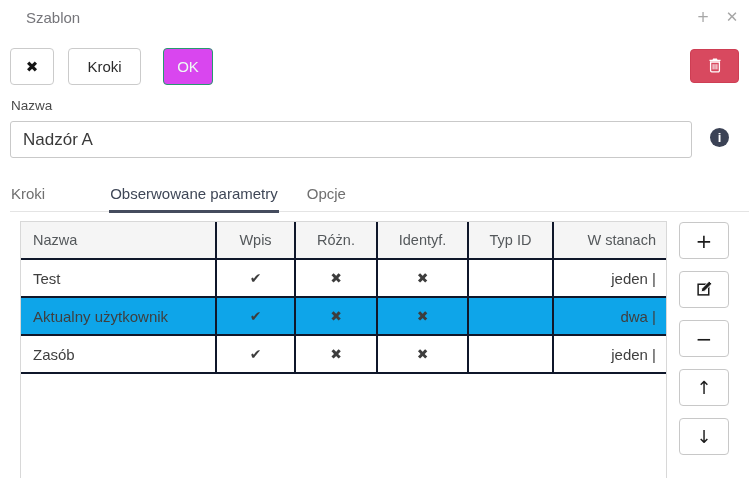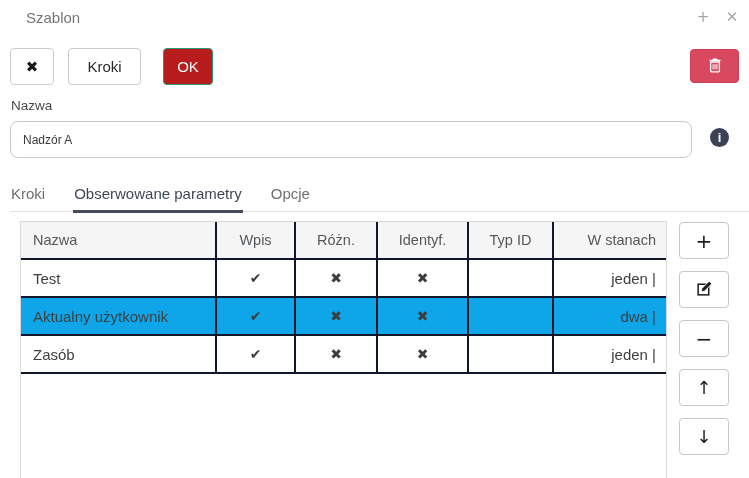--- a/index.html
+++ b/index.html
@@ -12,38 +12,38 @@
   .win-controls { position: absolute; top: 6px; right: 6px; display: flex; gap: 7px; }
   .win-btn { width: 22px; height: 22px; display: flex; align-items: center; justify-content: center;
     color: #a6a6a6; font-size: 15px; cursor: pointer; font-family: "DejaVu Sans", sans-serif; }
 
   
   .toolbar { position: absolute; left: 10px; top: 48px; display: flex; align-items: center; }
   .btn { height: 37px; border: 1px solid #cbcbcb; border-radius: 4px; background: #fff;
     font-size: 15px; color: #333; display: flex; align-items: center; justify-content: center; cursor: pointer; }
   .btn-x { width: 44px; color: #141414; font-size: 15px; font-family: "DejaVu Sans", sans-serif; margin-right: 14px; }
   .btn-cancel { width: 73px; margin-right: 22px; color: #2b2b2b; }
-  .btn-ok { width: 50px; background: #b91c1c; border-color: #27996f; color: #eef9f4; }
+  .btn-ok { width: 50px; background: #d946ef; border-color: #27996f; color: #eef9f4; }
   .btn-delete { position: absolute; top: 49px; right: 10px; width: 49px; height: 34px;
     background: #d8495f; border: 1px solid #ce3e54; border-radius: 4px;
     display: flex; align-items: center; justify-content: center; cursor: pointer; }
 
   
   .name-label { position: absolute; left: 11px; top: 98px; font-size: 13.5px; color: #4a4a4a; }
   .name-input { position: absolute; left: 10px; top: 121px; width: 682px; height: 37px;
-    border: 1px solid #c9c9c9; border-radius: 8px; padding: 0 12px; font-size: 12px; color: #3a3a3a;
+    border: 1px solid #c9c9c9; border-radius: 3px; padding: 0 12px; font-size: 17px; color: #3a3a3a;
     font-family: "Liberation Sans", "DejaVu Sans", sans-serif; outline: none; background: #fff; }
   .info-icon { position: absolute; left: 710px; top: 128px; width: 19px; height: 19px; border-radius: 50%;
     background: #3b4255; color: #fff; font-size: 13px; font-weight: bold;
     display: flex; align-items: center; justify-content: center; cursor: pointer; }
 
   
   .tabs { position: absolute; left: 10px; top: 181px; right: 0; display: flex; border-bottom: 1px solid #e4e4e4; }
   .tab { position: relative; margin-right: 27px; padding: 4px 1px 9px; font-size: 15px; color: #6f6f6f; cursor: pointer; text-align: right; }
-  .tab.active { color: #3f4757; }
+  .tab.active { color: #3f4757; margin-left: 36px; }
   .tab.active::after { content: ""; position: absolute; left: 0; right: 0; bottom: -2px; height: 3px; background: #454c5e; }
 
   
   .table-wrap { position: absolute; left: 20px; top: 221px; width: 647px; height: 280px;
     border: 1px solid #d8d8d8; background: #fff; }
   table { border-collapse: collapse; width: 100%; table-layout: fixed; }
   th, td { border: 2px solid #0f172a; font-weight: normal; overflow: hidden; white-space: nowrap; }
   th { background: #f5f5f5; color: #54585b; font-size: 14.5px; height: 37px; padding: 0 10px; text-align: center; }
   td { height: 38px; font-size: 15px; color: #3f3f3f; padding: 0 10px; text-align: center; }
   th:first-child, td:first-child { text-align: left; padding-left: 12px; }

